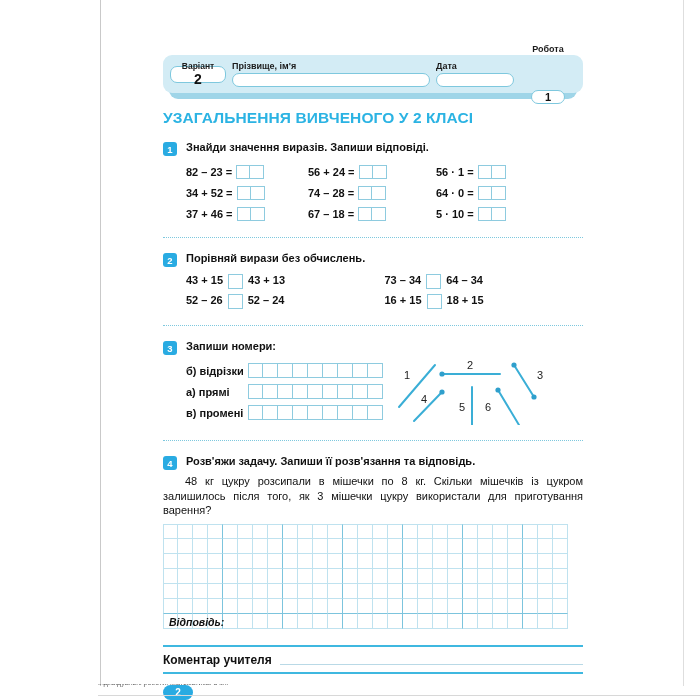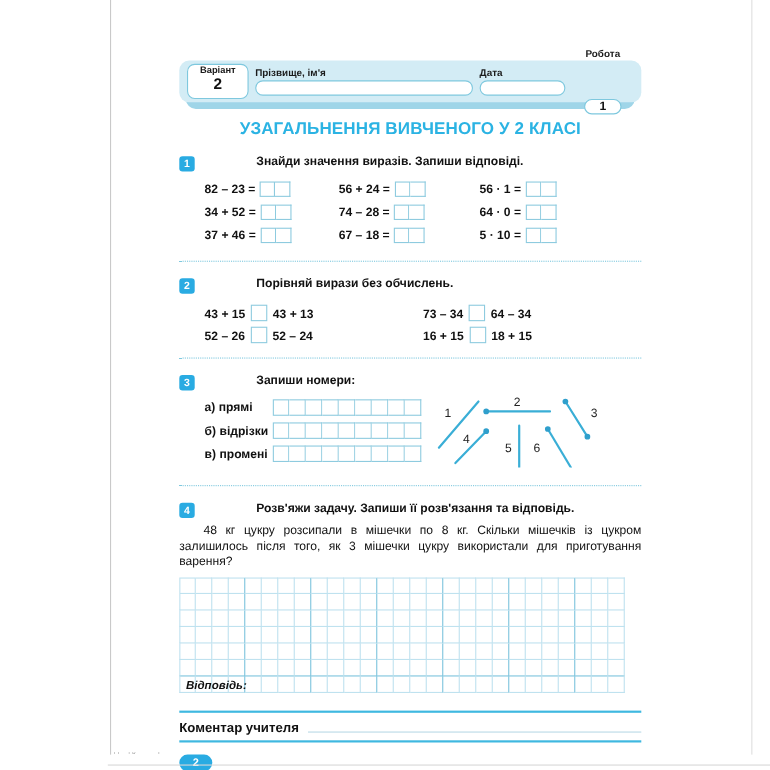--- a/index.html
+++ b/index.html
@@ -38,55 +38,55 @@
     position:absolute;left:6px;right:6px;top:6px;height:38px;
     background:#9fd5e8;border-radius:9px;z-index:1;
   }
   .wbox{
     background:#ffffff;
     border:1px solid #7ec8de;
     border-radius:7px;
     box-sizing:border-box;
   }
   .variant-box{
-    width:56px;height:32px;
-    display:flex;flex-direction:column;align-items:center;justify-content:flex-start;
+    width:56px;height:17px;
+    display:flex;flex-direction:column;align-items:center;justify-content:center;
     line-height:1;
   }
   .variant-label{font-size:8.5px;color:#1b1b1b;font-weight:bold;}
   .variant-num{font-size:14px;color:#111;font-weight:bold;margin-top:1px;}
   .name-col{flex:1;display:flex;flex-direction:column;margin-left:6px;}
   .fld-label{font-size:9px;color:#1b1b1b;font-weight:bold;margin-bottom:2px;line-height:1;}
   .fld-input{height:14px;}
   .date-col{width:78px;display:flex;flex-direction:column;margin-left:6px;}
   .robota-col{width:56px;display:flex;flex-direction:column;align-items:center;margin-left:6px;gap:34px;}
   .robota-num{
     width:34px;height:14px;display:flex;align-items:center;justify-content:center;
     font-size:11px;font-weight:bold;color:#111;
   }
   
   .title{
-    text-align:center;
+    text-align:left;
     color:#2bb3e3;
     font-weight:bold;
     font-size:15.5px;
     letter-spacing:0.1px;
     margin-top:16px;
   }
   
   .task{margin-top:14px;}
   .task-head{display:flex;align-items:flex-start;}
   .badge{
     width:14px;height:14px;min-width:14px;
     background:#29abe2;border-radius:3px;
     color:#fff;font-size:9.5px;font-weight:bold;
     display:flex;align-items:center;justify-content:center;
     margin-right:9px;margin-top:1px;
   }
-  .task-title{font-size:11px;font-weight:bold;color:#111;line-height:1.25;margin-left:47px;}
+  .task-title{font-size:11px;font-weight:bold;color:#111;line-height:1.25;}
   .dotted{
     border-top:1.5px dotted #7ec8de;
     margin-top:11px;
   }
   
   .t1{display:flex;margin-top:7px;margin-left:23px;}
   .t1-col{display:flex;flex-direction:column;}
   .t1-col.c1{width:122px;}
   .t1-col.c2{width:128px;}
   .t1-row{display:flex;align-items:center;height:18px;margin-bottom:3px;}
@@ -95,21 +95,21 @@
   .cell{
     width:14px;height:14px;
     border:1px solid #8ecbdf;
     box-sizing:border-box;
     background:#fff;
   }
   .cell + .cell{border-left:none;}
   
   .t2{display:flex;margin-top:7px;margin-left:23px;}
   .t2-col{width:205px;}
-  .t2-row{display:flex;align-items:flex-end;height:18px;margin-bottom:2px;}
+  .t2-row{display:flex;align-items:flex-start;height:18px;margin-bottom:2px;}
   .cmpbox{
     width:15px;height:15px;border:1px solid #8ecbdf;background:#fff;
     box-sizing:border-box;margin:0 5px;
   }
   
   .t3{display:flex;margin-top:6px;}
   .t3-left{margin-left:23px;}
   .t3-row{display:flex;align-items:center;height:19px;margin-bottom:2px;}
   .t3-lab{font-size:11px;font-weight:bold;color:#111;width:62px;}
   .t3-cells{display:flex;}
@@ -317,35 +317,35 @@
     </div>
 
     <div class="task">
       <div class="task-head">
         <div class="badge">3</div>
         <div class="task-title">Запиши номери:</div>
       </div>
       <div class="t3">
         <div class="t3-left">
           <div class="t3-row">
+            <span class="t3-lab">б) відрізки</span>
+            <span class="t3-cells">
+                <span class="t3-cell"></span>
+                <span class="t3-cell"></span>
+                <span class="t3-cell"></span>
+                <span class="t3-cell"></span>
+                <span class="t3-cell"></span>
+                <span class="t3-cell"></span>
+                <span class="t3-cell"></span>
+                <span class="t3-cell"></span>
+                <span class="t3-cell"></span>
+              </span>
+          </div>
+          <div class="t3-row">
             <span class="t3-lab">а) прямі</span>
-            <span class="t3-cells">
-                <span class="t3-cell"></span>
-                <span class="t3-cell"></span>
-                <span class="t3-cell"></span>
-                <span class="t3-cell"></span>
-                <span class="t3-cell"></span>
-                <span class="t3-cell"></span>
-                <span class="t3-cell"></span>
-                <span class="t3-cell"></span>
-                <span class="t3-cell"></span>
-              </span>
-          </div>
-          <div class="t3-row">
-            <span class="t3-lab">б) відрізки</span>
             <span class="t3-cells">
                 <span class="t3-cell"></span>
                 <span class="t3-cell"></span>
                 <span class="t3-cell"></span>
                 <span class="t3-cell"></span>
                 <span class="t3-cell"></span>
                 <span class="t3-cell"></span>
                 <span class="t3-cell"></span>
                 <span class="t3-cell"></span>
                 <span class="t3-cell"></span>

